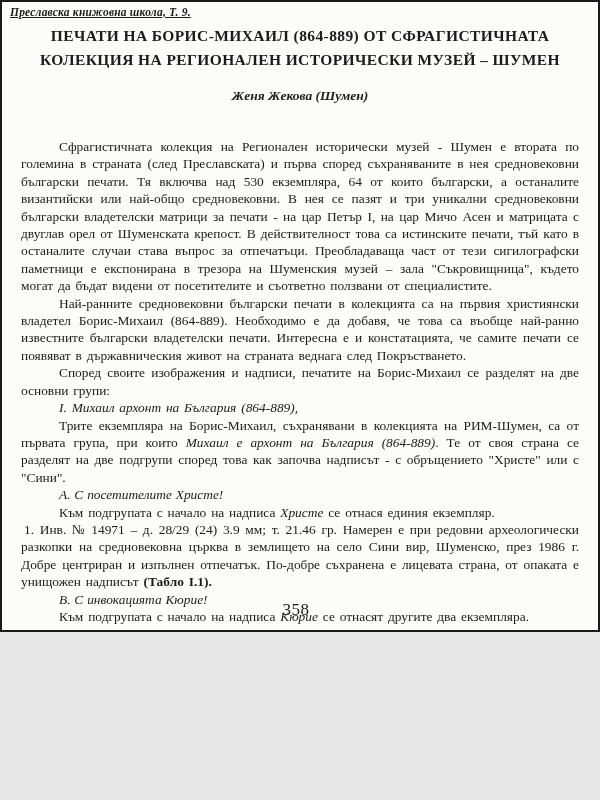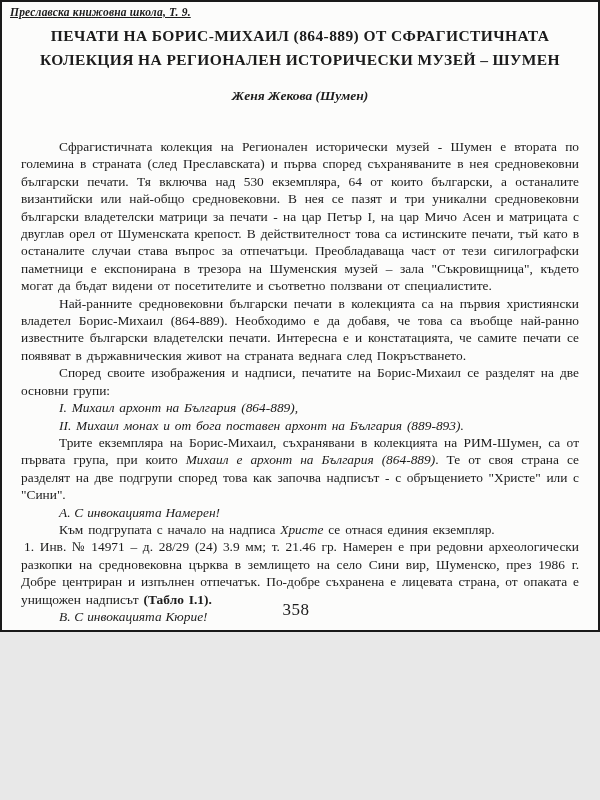--- a/index.html
+++ b/index.html
@@ -82,23 +82,22 @@
 
   <h1 class="title">ПЕЧАТИ НА БОРИС-МИХАИЛ (864-889) ОТ СФРАГИСТИЧНАТА КОЛЕКЦИЯ НА РЕГИОНАЛЕН ИСТОРИЧЕСКИ МУЗЕЙ – ШУМЕН</h1>
 
   <div class="author">Женя Жекова (Шумен)</div>
 
   <div class="body-text">
       <p class="para normal"><span>Сфрагистичната колекция на Регионален исторически музей - Шумен е втората по големина в страната (след Преславската) и първа според съхраняваните в нея средновековни български печати. Тя включва над 530 екземпляра, 64 от които български, а останалите византийски или най-общо средновековни. В нея се пазят и три уникални средновековни български владетелски матрици за печати - на цар Петър I, на цар Мичо Асен и матрицата с двуглав орел от Шуменската крепост. В действителност това са истинските печати, тъй като в останалите случаи става въпрос за отпечатъци. Преобладаваща част от тези сигилографски паметници е експонирана в трезора на Шуменския музей – зала "Съкровищница", където могат да бъдат видени от посетителите и съответно ползвани от специалистите.</span></p>
       <p class="para normal"><span>Най-ранните средновековни български печати в колекцията са на първия християнски владетел Борис-Михаил (864-889). Необходимо е да добавя, че това са въобще най-ранно известните български владетелски печати. Интересна е и констатацията, че самите печати се появяват в държавническия живот на страната веднага след Покръстването.</span></p>
       <p class="para normal"><span>Според своите изображения и надписи, печатите на Борис-Михаил се разделят на две основни групи:</span></p>
       <p class="para group"><span>I. Михаил архонт на България (864-889),</span></p>
-      <p class="para group"><span>II. Михаил монах и от бога поставен архонт на България (889-893).</span></p>
       <p class="para normal"><span>Трите екземпляра на Борис-Михаил, съхранявани в колекцията на РИМ-Шумен, са от първата група, при които </span><span class="seg-italic">Михаил е архонт на България (864-889)</span><span>. Те от своя страна се разделят на две подгрупи според това как започва надписът - с обръщението "Христе" или с "Сини".</span></p>
-      <p class="para sub"><span>А. С инвокацията Намерен!</span></p>
+      <p class="para sub"><span>А. С посетителите Христе!</span></p>
       <p class="para normal"><span>Към подгрупата с начало на надписа </span><span class="seg-italic">Христе</span><span> се отнася единия екземпляр.</span></p>
       <p class="para entry"><span>1. Инв. № 14971 – д. 28/29 (24) 3.9 мм; т. 21.46 гр. Намерен е при редовни археологически разкопки на средновековна църква в землището на село Сини вир, Шуменско, през 1986 г. Добре центриран и изпълнен отпечатък. По-добре съхранена е лицевата страна, от опаката е унищожен надписът </span><span class="seg-bold">(Табло I.1).</span></p>
       <p class="para sub"><span>В. С инвокацията Кюрие!</span></p>
       <p class="para normal"><span>Към подгрупата с начало на надписа </span><span class="seg-italic">Кюрие</span><span> се отнасят другите два екземпляра.</span></p>
     </div>
 
   <div class="page-number">358</div>
 </div>
 
 </body></html>

